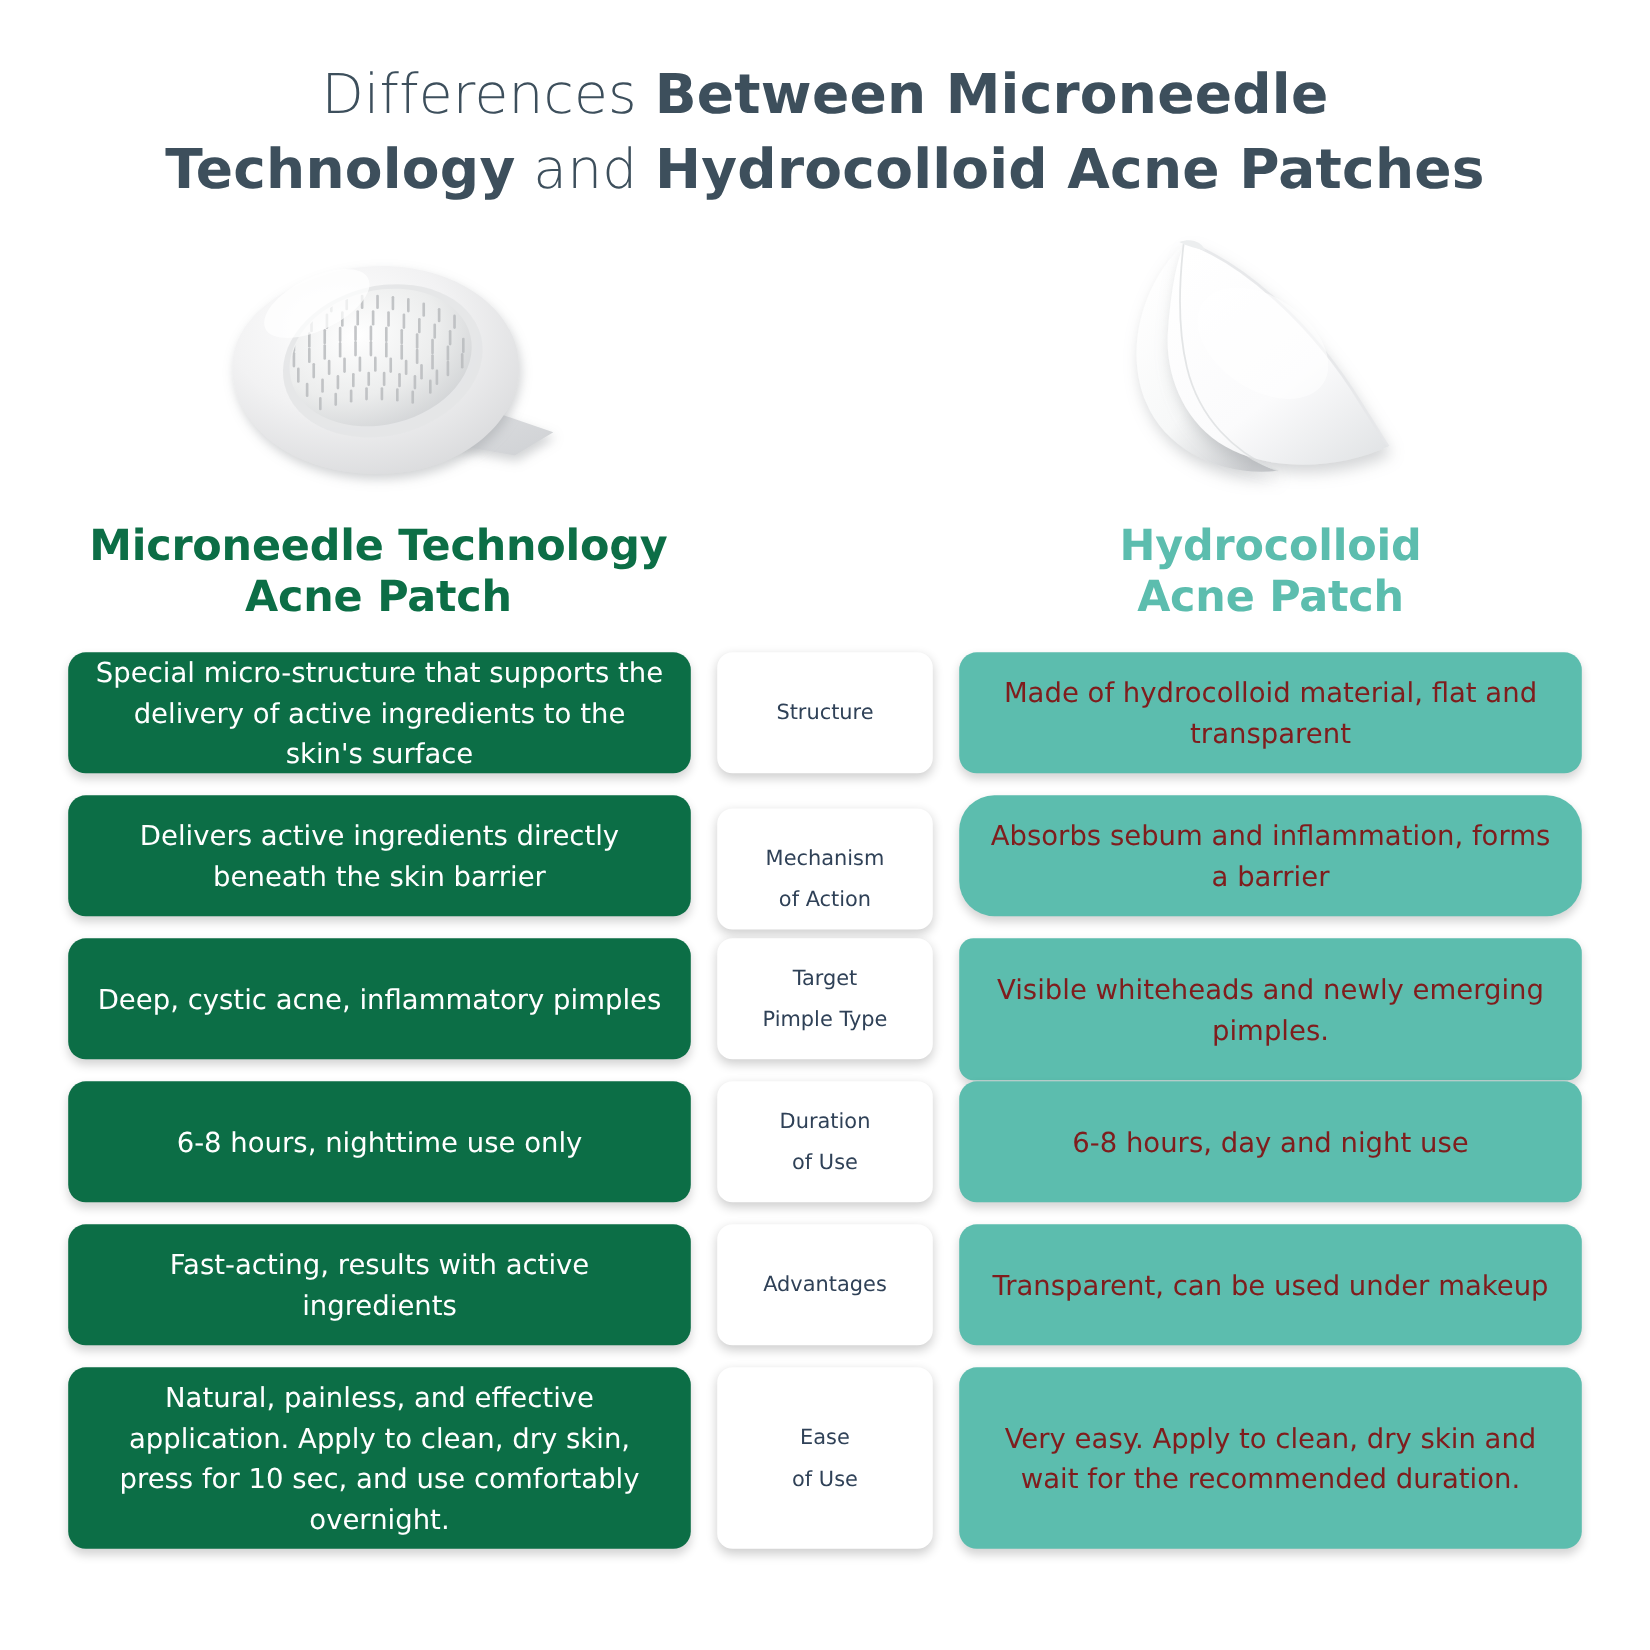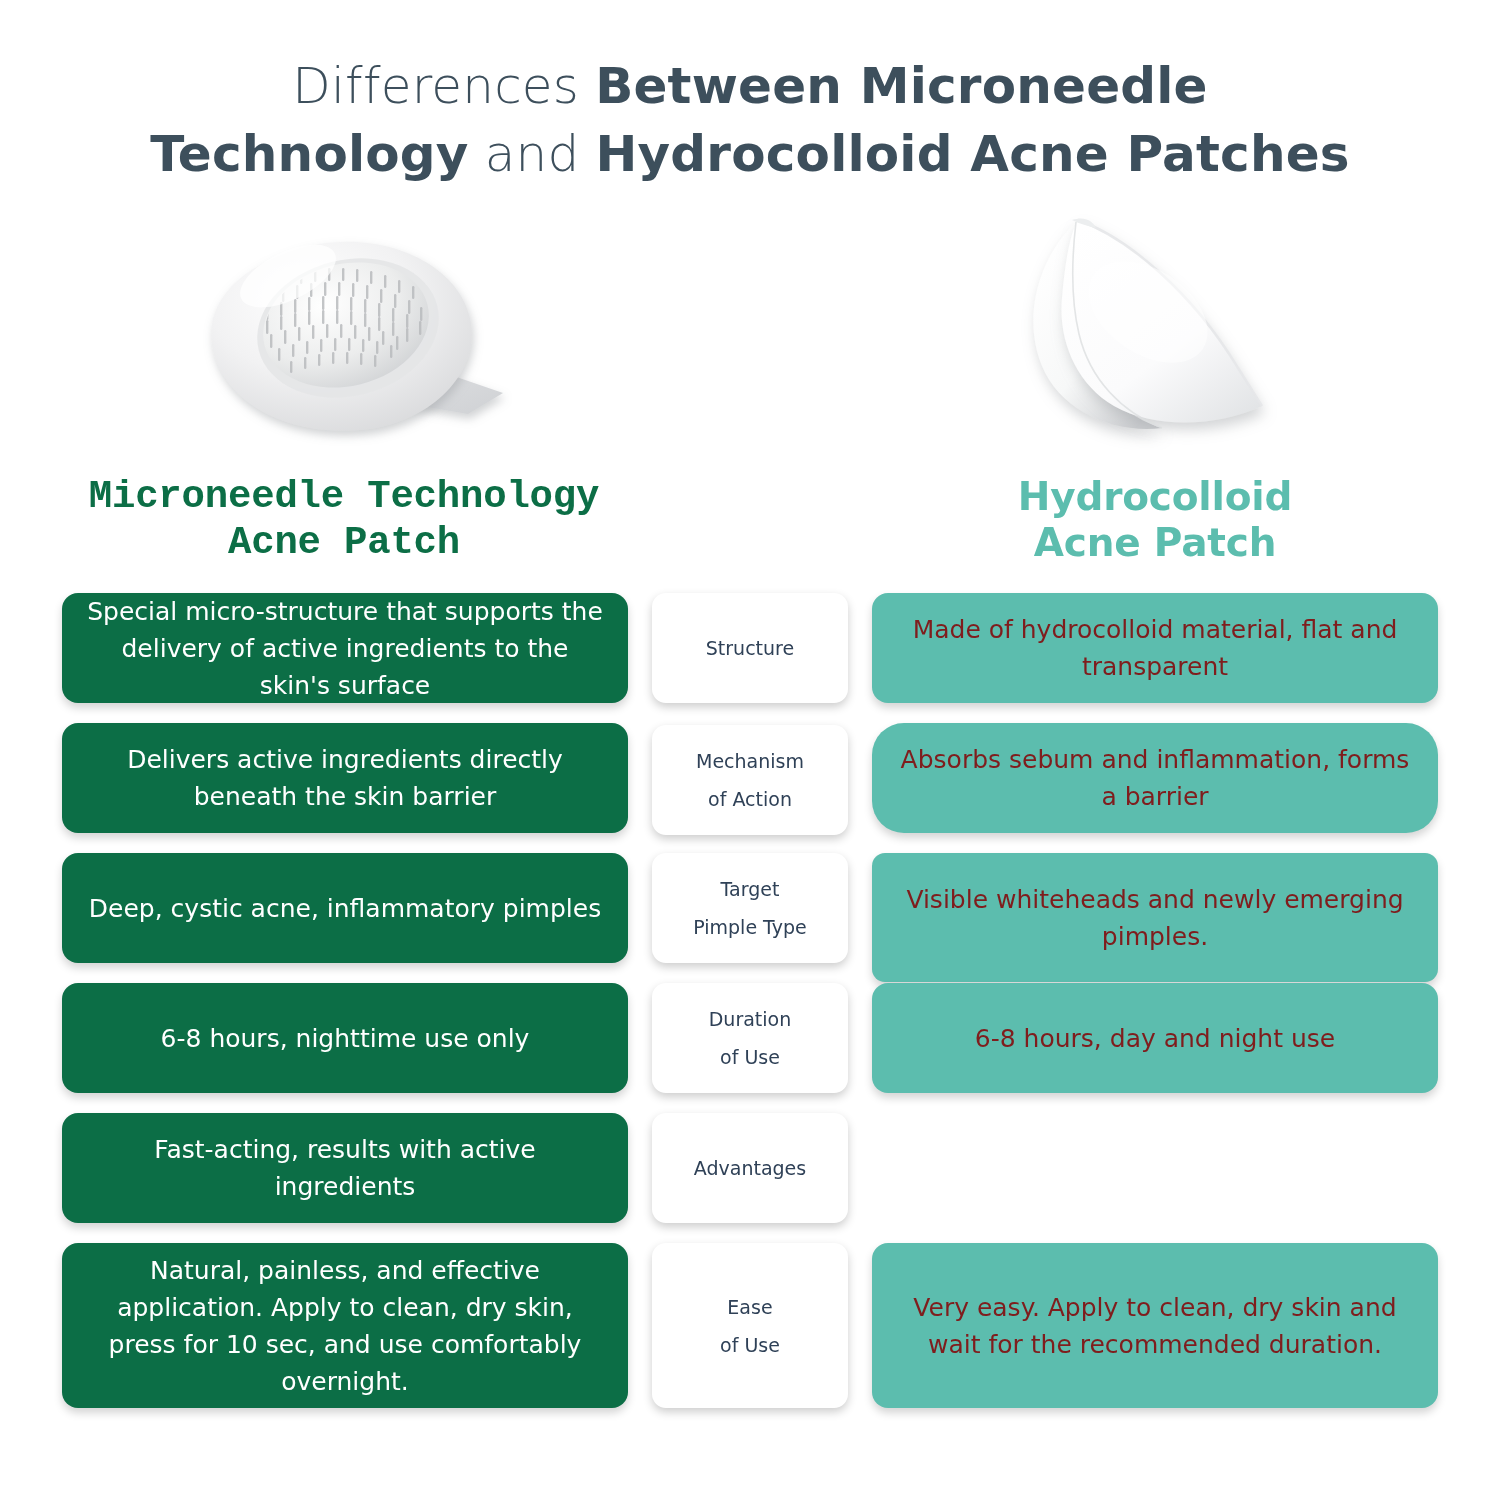--- a/index.html
+++ b/index.html
@@ -55,21 +55,20 @@
     font-size: 39px;
     font-weight: 700;
     line-height: 46px;
     letter-spacing: -0.2px;
   }
   .heading-left {
     left: 42px;
     top: 474px;
     width: 604px;
     color: #0c6e46;
-    font-family: Liberation Mono, monospace;
   }
   .heading-right {
     left: 872px;
     top: 474px;
     width: 566px;
     color: #5cbdae;
   }
 
   
   .rows {
@@ -320,21 +319,21 @@
   <div class="rows" id="rows-container">
       <div class="row" style="height: 110px;">
         <div class="cell cell-left" style="height: 110px;">Special micro-structure that supports the delivery of active ingredients to the skin's surface</div>
         <div class="cell cell-mid" style="height: 110px; top: 0px;">
           <span class="mid-text">Structure</span>
         </div>
         <div class="cell cell-right" style="height: 110px;">Made of hydrocolloid material, flat and transparent</div>
       </div>
       <div class="row" style="height: 110px;">
         <div class="cell cell-left" style="height: 110px;">Delivers active ingredients directly beneath the skin barrier</div>
-        <div class="cell cell-mid" style="height: 110px; top: 2px;">
+        <div class="cell cell-mid" style="height: 110px; top: 12px; align-items: flex-end;">
           <span class="mid-text">Mechanism
 of Action</span>
         </div>
         <div class="cell cell-right" style="height: 110px; border-radius: 32px;">Absorbs sebum and inflammation, forms a barrier</div>
       </div>
       <div class="row" style="height: 110px;">
         <div class="cell cell-left" style="height: 110px;">Deep, cystic acne, inflammatory pimples</div>
         <div class="cell cell-mid" style="height: 110px; top: 0px;">
           <span class="mid-text">Target
 Pimple Type</span>
@@ -347,20 +346,21 @@
           <span class="mid-text">Duration
 of Use</span>
         </div>
         <div class="cell cell-right" style="height: 110px;">6-8 hours, day and night use</div>
       </div>
       <div class="row" style="height: 110px;">
         <div class="cell cell-left" style="height: 110px;">Fast-acting, results with active ingredients</div>
         <div class="cell cell-mid" style="height: 110px; top: 0px;">
           <span class="mid-text">Advantages</span>
         </div>
+        <div class="cell cell-right" style="height: 110px;">Transparent, can be used under makeup</div>
       </div>
       <div class="row" style="height: 165px;">
         <div class="cell cell-left" style="height: 165px;">Natural, painless, and effective application. Apply to clean, dry skin, press for 10 sec, and use comfortably overnight.</div>
         <div class="cell cell-mid" style="height: 165px; top: 0px;">
           <span class="mid-text">Ease
 of Use</span>
         </div>
         <div class="cell cell-right" style="height: 165px;">Very easy. Apply to clean, dry skin and wait for the recommended duration.</div>
       </div>
     </div>

